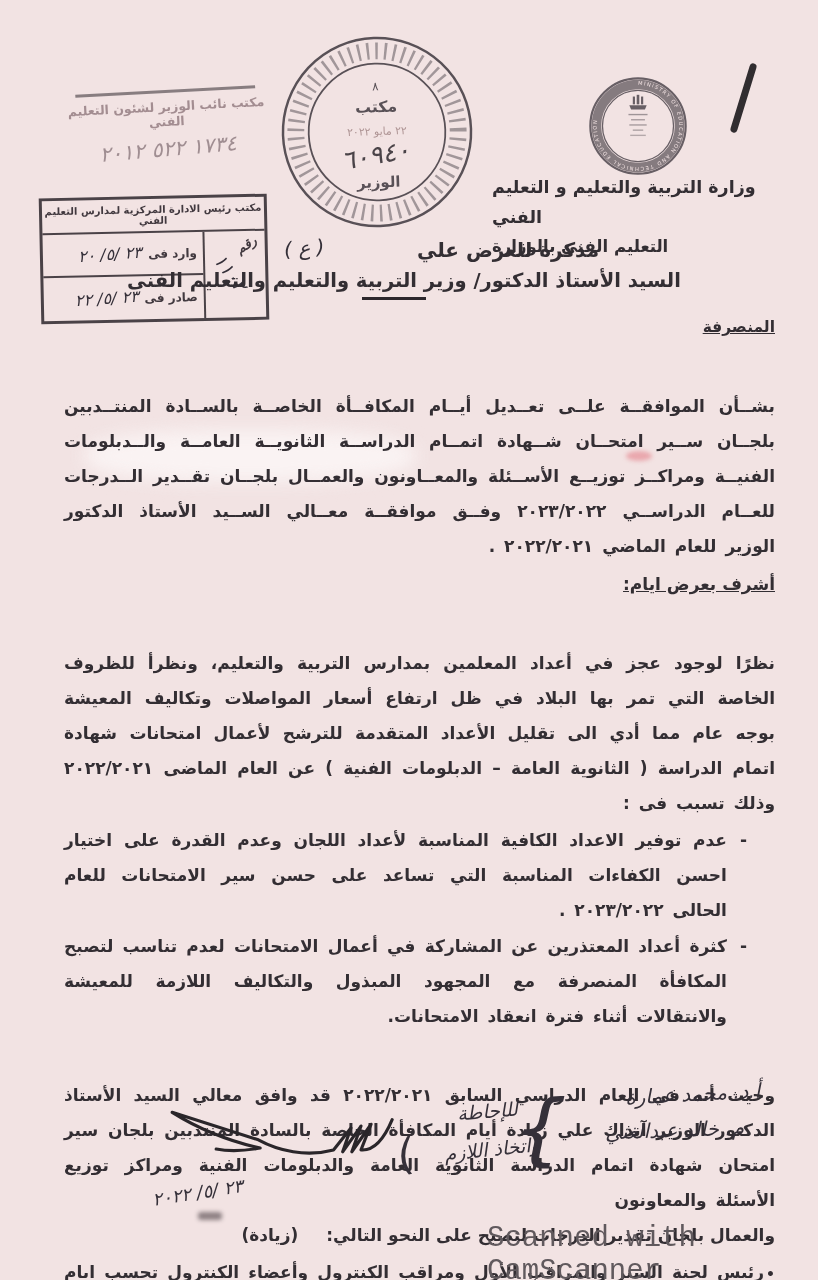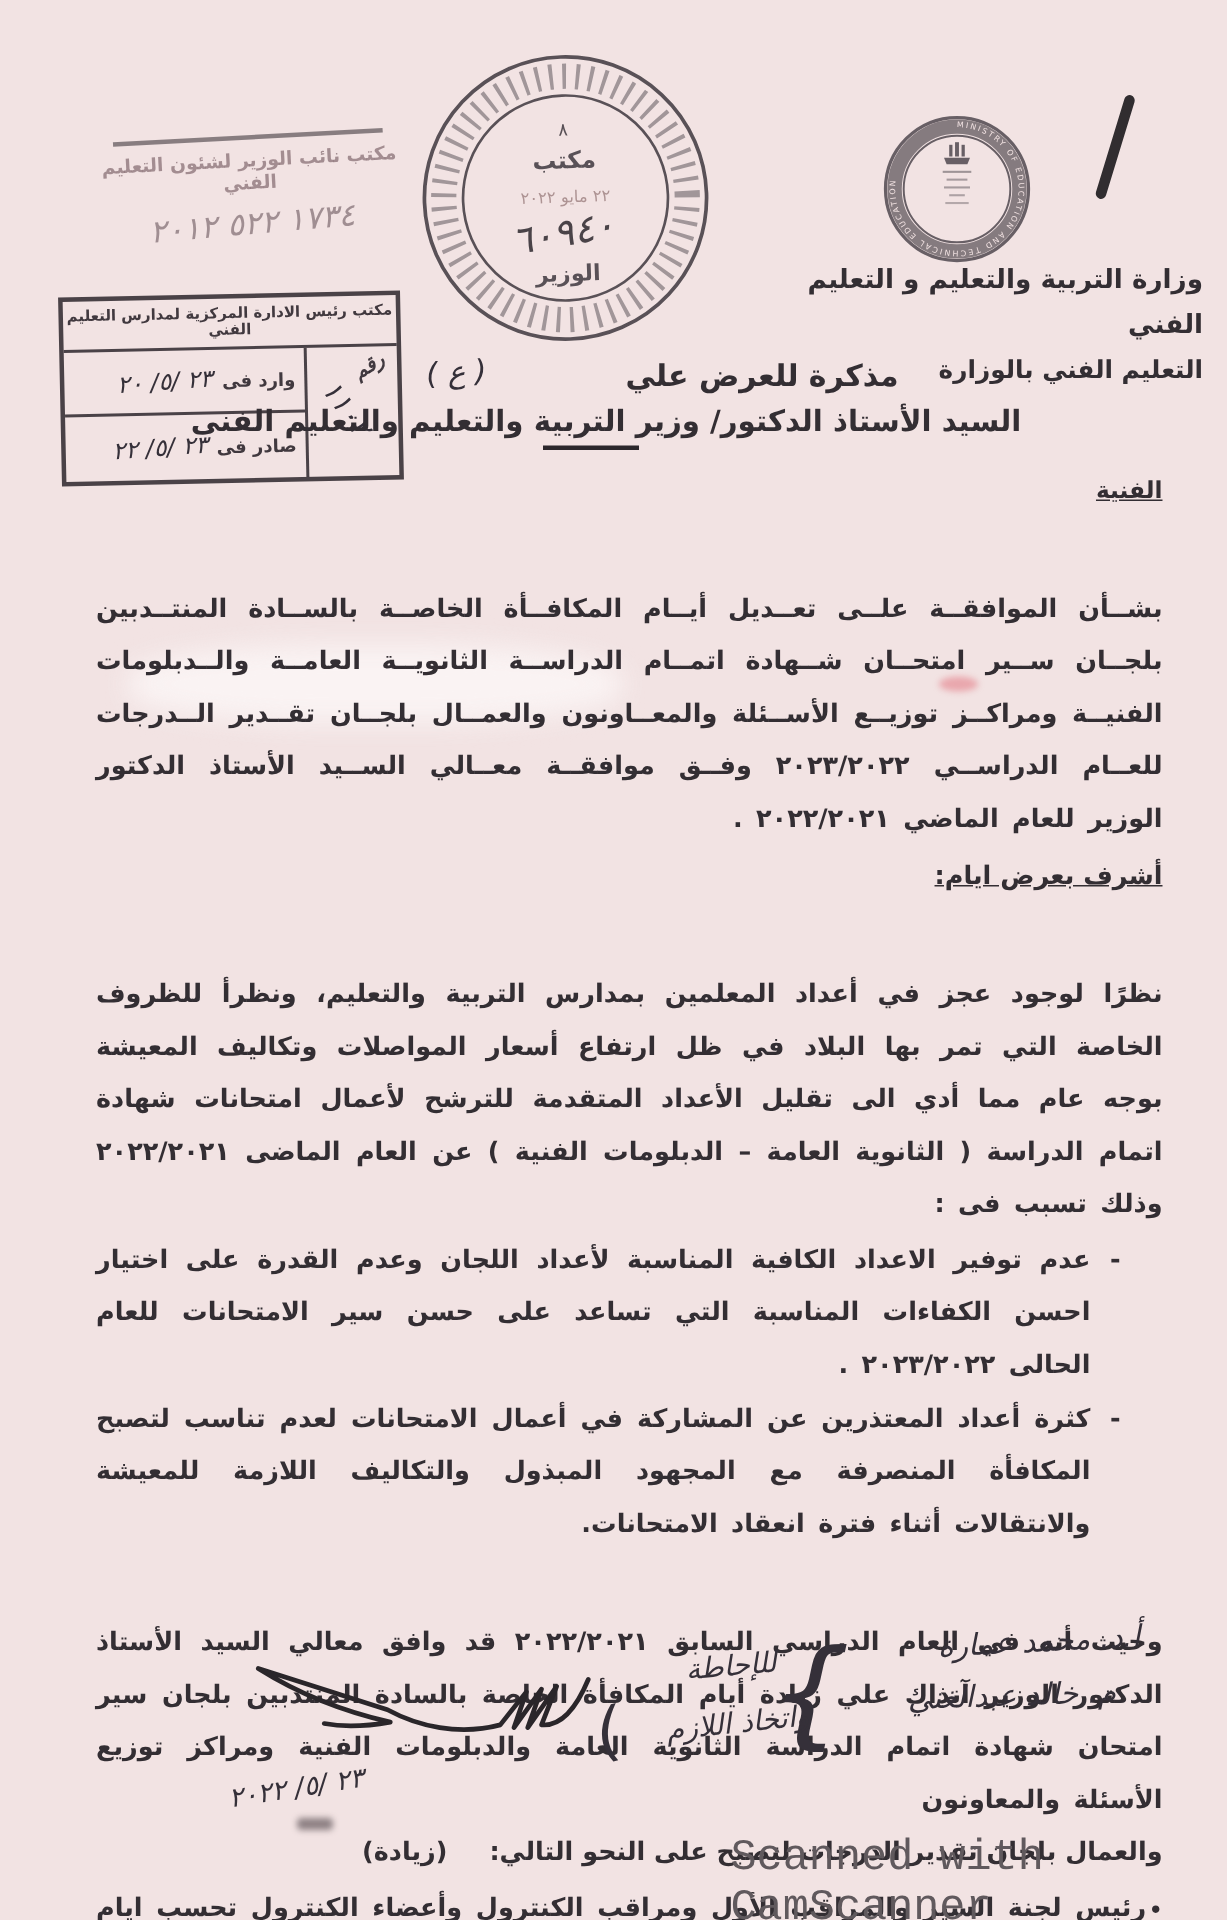--- a/index.html
+++ b/index.html
@@ -7,21 +7,21 @@
   .page {
     position:relative; width:818px; height:1280px; margin:0 auto;
     background:#f2e3e3; overflow:hidden;
     font-family:"DejaVu Sans", sans-serif; color:#332e33;
   }
   
   .pen-stroke { position:absolute; left:740px; top:62px; width:7px; height:72px;
     background:#211d21; border-radius:4px; transform:rotate(17deg); opacity:.92; }
   
   .emblem { position:absolute; left:586px; top:74px; width:104px; height:104px; opacity:.82; }
-  .ministry-head { position:absolute; right:16px; top:172px; width:310px; text-align:right;
+  .ministry-head { position:absolute; right:16px; top:172px; width:310px; text-align:left;
     font-weight:bold; line-height:30px; }
   .ministry-head .l1 { font-size:17.5px; }
   .ministry-head .l2 { font-size:16.5px; }
   
   .deputy { position:absolute; left:52px; top:90px; width:230px; transform:rotate(-3deg);
     text-align:center; color:rgba(125,100,106,.68); }
   .deputy .bar { width:180px; height:3px; background:rgba(50,42,48,.55); margin:0 auto 6px auto; }
   .deputy .t { font-size:12.5px; font-weight:bold; letter-spacing:1px; }
   .deputy .num { font-size:21px; margin-top:8px; font-style:italic;
     color:rgba(105,85,92,.6); letter-spacing:3px; transform:rotate(-2deg); }
@@ -171,21 +171,21 @@
 
   <div class="whiteout"></div>
   <div class="pink-smudge"></div>
 
   <div class="doc">
     <div class="title-1">مذكرة للعرض علي</div>
     <div class="title-2">السيد الأستاذ الدكتور/ وزير التربية والتعليم والتعليم الفنى</div>
     <div class="title-underline"></div>
 
     <div class="body">
-      <div class="subject-label">الفنية</div>
+      <div class="subject-label">المنصرفة</div>
       <div class="jpar">بشــأن الموافقــة علــى تعــديل أيــام المكافــأة الخاصــة بالســادة المنتــدبين بلجــان ســير امتحــان شــهادة اتمــام الدراســة الثانويــة العامــة والــدبلومات الفنيــة ومراكــز توزيــع الأســئلة والمعــاونون والعمــال بلجــان تقــدير الــدرجات للعــام الدراســي ٢٠٢٣/٢٠٢٢ وفــق موافقــة معــالي الســيد الأستاذ الدكتور الوزير للعام الماضي ٢٠٢٢/٢٠٢١ .</div>
 
       <div class="present-heading">أشرف بعرض ايام:</div>
       <div class="jpar">نظرًا لوجود عجز في أعداد المعلمين بمدارس التربية والتعليم، ونظرأ للظروف الخاصة التي تمر بها البلاد في ظل ارتفاع أسعار المواصلات وتكاليف المعيشة بوجه عام مما أدي الى تقليل الأعداد المتقدمة للترشح لأعمال امتحانات شهادة اتمام الدراسة ( الثانوية العامة – الدبلومات الفنية ) عن العام الماضى ٢٠٢٢/٢٠٢١ وذلك تسبب فى :</div>
 
       <div class="dash-bullets">
         <div class="dash-bullet">
           <span class="mk">-</span>
           <span class="tx">عدم توفير الاعداد الكافية المناسبة لأعداد اللجان وعدم القدرة على اختيار احسن الكفاءات المناسبة التي تساعد على حسن سير الامتحانات للعام الحالى ٢٠٢٣/٢٠٢٢ .</span>
         </div>

